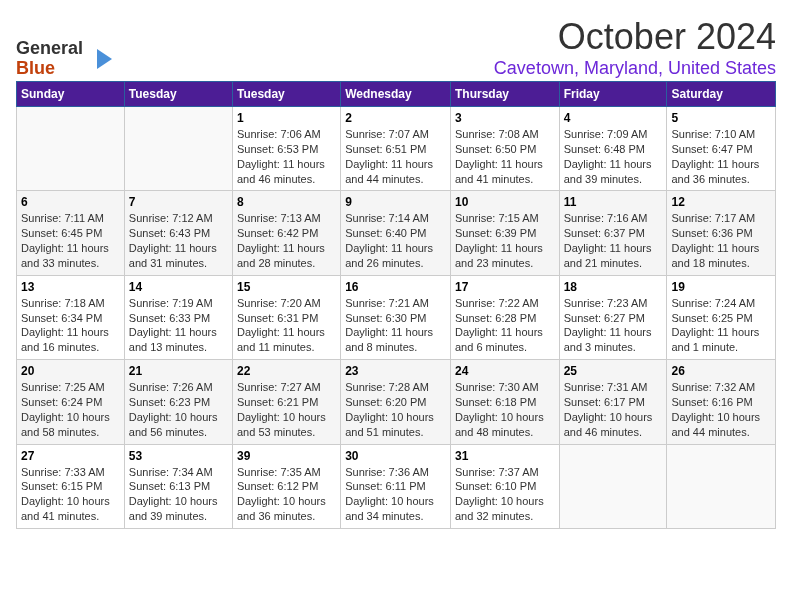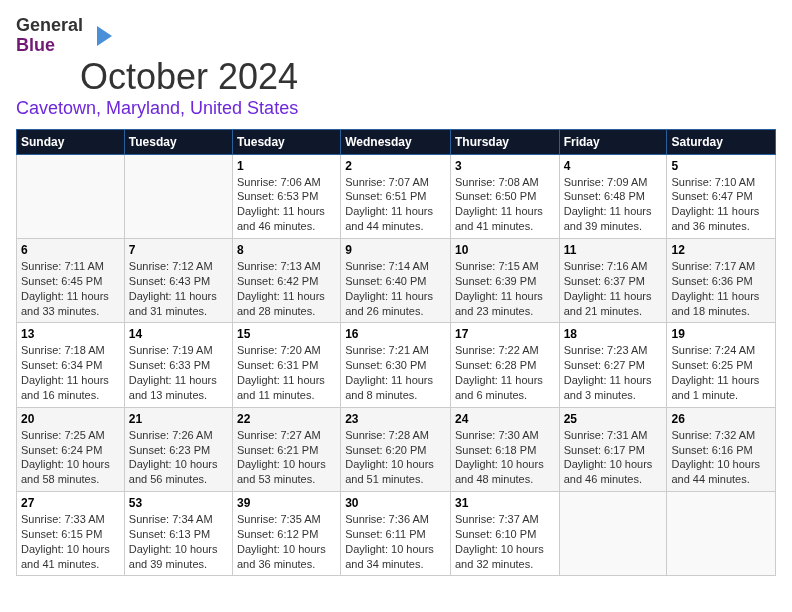--- a/index.html
+++ b/index.html
@@ -6,42 +6,41 @@
     body {
       font-family: Arial, sans-serif;
       background: #fff;
       width: 792px;
       min-height: 612px;
       padding: 16px;
     }
     .header {
       display: flex;
       justify-content: space-between;
-      align-items: flex-start;
-      margin-bottom: 10px;
-      flex-direction: column;
+      align-items: flex-end;
+      margin-bottom: 2px;
     }
     .logo {
       display: flex;
       align-items: center;
     }
     .logo-text {
       display: flex;
       flex-direction: column;
       line-height: 1.1;
     }
     .logo-general {
       font-size: 18px;
       font-weight: bold;
       color: #333;
     }
     .logo-blue {
       font-size: 18px;
       font-weight: bold;
-      color: #701a75;
+      color: #c2410c;
     }
     .logo-icon {
       width: 30px;
       height: 30px;
       margin-left: 4px;
     }
     .title-block {
       text-align: right;
     }
     .month-title {
@@ -52,21 +51,21 @@
     .location {
       font-size: 18px;
       color: #6d28d9;
     }
     table {
       width: 100%;
       border-collapse: collapse;
       font-size: 11px;
     }
     thead tr th {
-      background-color: #0f172a;
+      background-color: #4c1d95;
       color: #fff;
       padding: 5px 4px;
       text-align: left;
       font-size: 12px;
       font-weight: bold;
       border: 1px solid #2a5f9e;
     }
     tbody tr td {
       border: 1px solid #ccc;
       padding: 4px 4px;

